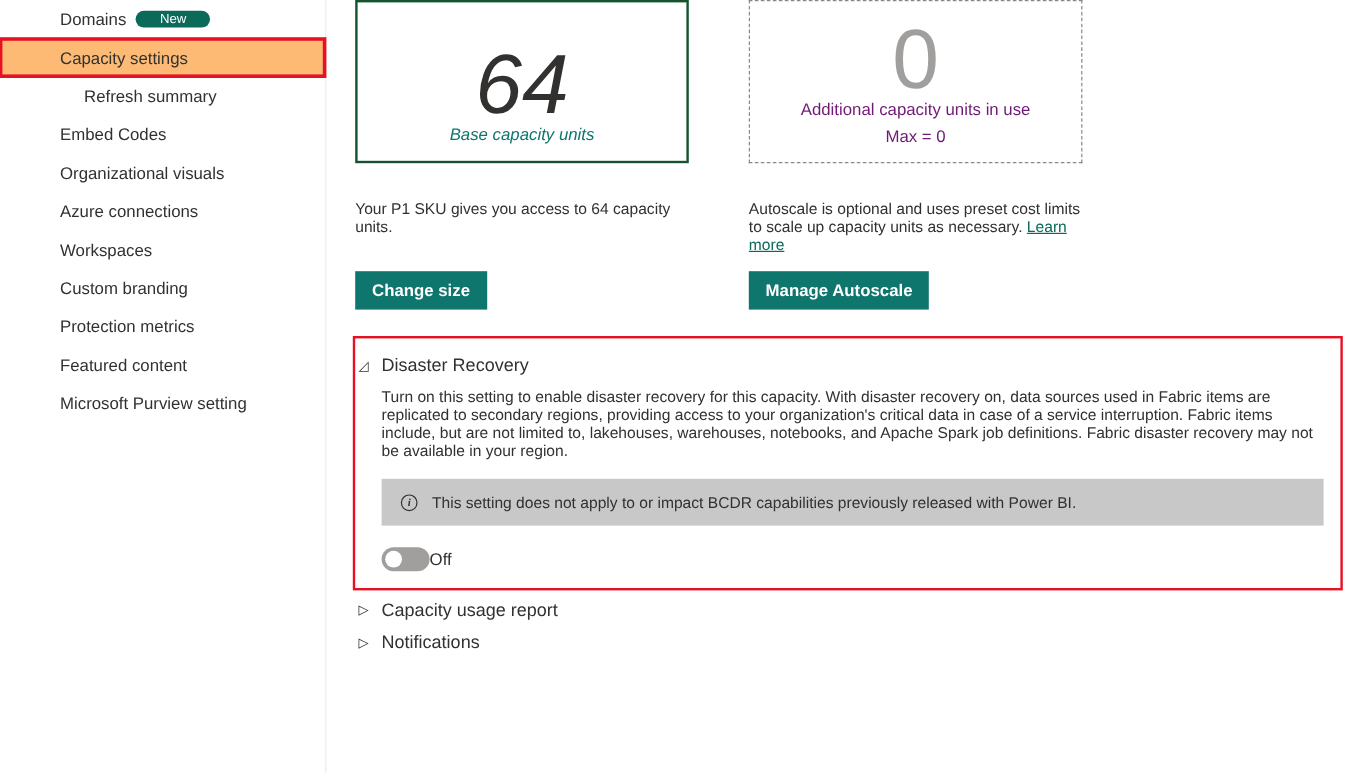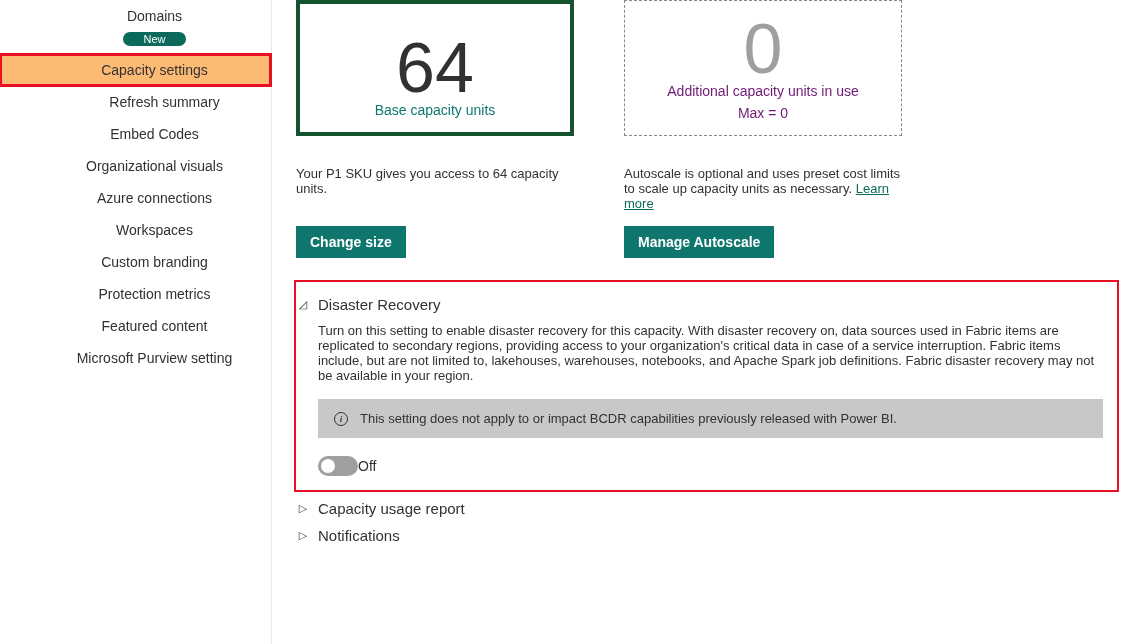--- a/index.html
+++ b/index.html
@@ -20,21 +20,20 @@
       flex-shrink: 0;
     }
     .nav-item {
       padding: 8px 12px 8px 50px;
       font-size: 14px;
       color: #323130;
       cursor: pointer;
       display: flex;
       align-items: center;
       gap: 8px;
-      flex-direction: column;
     }
     .nav-item.sub { padding-left: 70px; }
     .nav-item.selected {
       background: #fdba74;
       outline: 3px solid #e81123;
       outline-offset: -2px;
     }
     .badge-new {
       background: #0b6a5a;
       color: #fff;
@@ -51,21 +50,21 @@
     .card { width: 278px; }
     .card-box {
       height: 136px;
       display: flex;
       flex-direction: column;
       align-items: center;
       justify-content: flex-end;
       padding-bottom: 14px;
       gap: 6px;
     }
-    .card-box.solid { border: 4px solid #14532d; }
+    .card-box.solid { border: 2px solid #14532d; font-style: italic; }
     .card-box.dashed { border: 1px dashed #8a8886; }
     .big-num { font-size: 70px; font-weight: 400; line-height: 0.8; }
     .big-num.gray { color: #a19f9d; }
     .card-box .label { color: #0f766e; }
     .card-box.dashed .label { color: #701a75; }
     .card-desc {
       margin-top: 30px;
       font-size: 13px;
       min-height: 52px;
       color: #323130;

